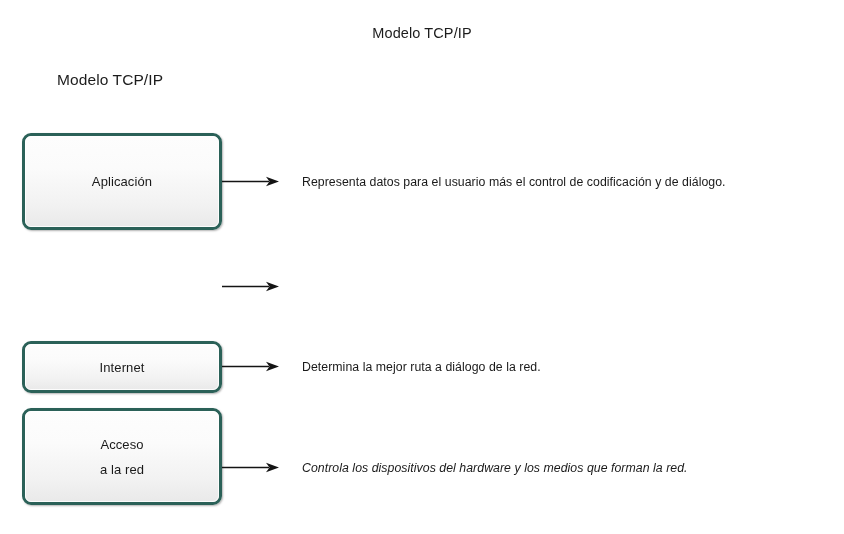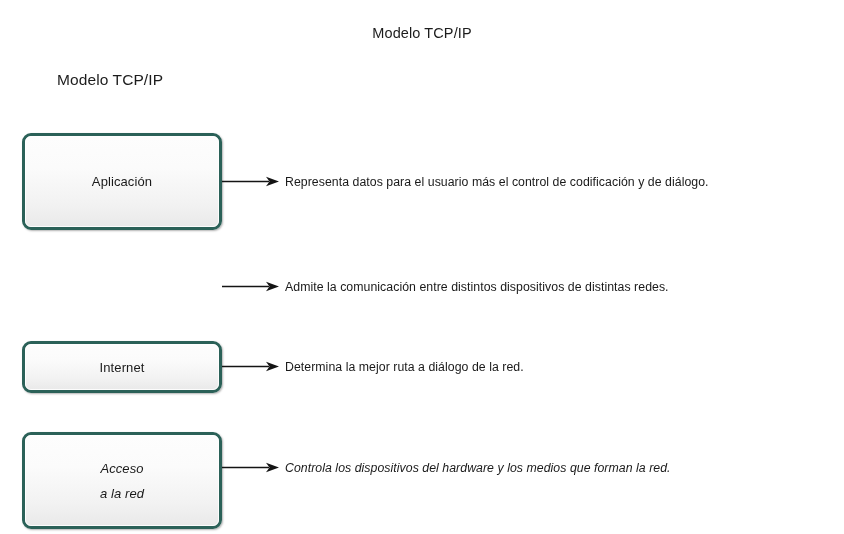--- a/index.html
+++ b/index.html
@@ -77,40 +77,40 @@
     line-height: 25px;
     text-align: center;
     color: #1a1a1a;
     letter-spacing: 0.1px;
     white-space: pre-line;
   }
 
   .box-application { top: 133px; width: 200px; height: 97px; }
   .box-transport   { top: 261px; width: 200px; height: 52px; }
   .box-internet    { top: 341px; width: 200px; height: 52px; }
-  .box-network     { top: 432px; width: 200px; height: 97px; font-style: italic; }
+  .box-network     { top: 408px; width: 200px; height: 97px; }
 
   
   .arrow {
     position: absolute;
     left: 222px;
     width: 58px;
     height: 11px;
   }
   .arrow svg { display: block; }
 
   .arrow-application { top: 176px; }
   .arrow-transport   { top: 281px; }
   .arrow-internet    { top: 361px; }
   .arrow-network     { top: 462px; }
 
   
   .desc {
     position: absolute;
-    left: 285px;
+    left: 302px;
     font-size: 12.3px;
     line-height: 16px;
     color: #1a1a1a;
     letter-spacing: 0.05px;
     white-space: nowrap;
   }
   .desc-application { top: 174px; }
   .desc-transport   { top: 279px; }
   .desc-internet    { top: 359px; }
   .desc-network     { top: 460px; font-style: italic; }
@@ -134,21 +134,20 @@
     </svg>
   </div>
   <div class="desc desc-application">Representa datos para el usuario más el control de codificación y de diálogo.</div>
 
   <div class="arrow arrow-transport">
     <svg width="58" height="11" viewBox="0 0 58 11" xmlns="http://www.w3.org/2000/svg">
       <line x1="0" y1="5.5" x2="47" y2="5.5" stroke="#141414" stroke-width="1.4"></line>
       <polygon points="44,0.8 57,5.5 44,10.2 47.5,5.5" fill="#141414"></polygon>
     </svg>
   </div>
-  <div class="desc desc-transport">Admite la comunicación entre distintos dispositivos de distintas redes.</div>
 
   <div class="layer-box box-internet">
     <div class="layer-label">Internet</div>
   </div>
   <div class="arrow arrow-internet">
     <svg width="58" height="11" viewBox="0 0 58 11" xmlns="http://www.w3.org/2000/svg">
       <line x1="0" y1="5.5" x2="47" y2="5.5" stroke="#141414" stroke-width="1.4"></line>
       <polygon points="44,0.8 57,5.5 44,10.2 47.5,5.5" fill="#141414"></polygon>
     </svg>
   </div>

